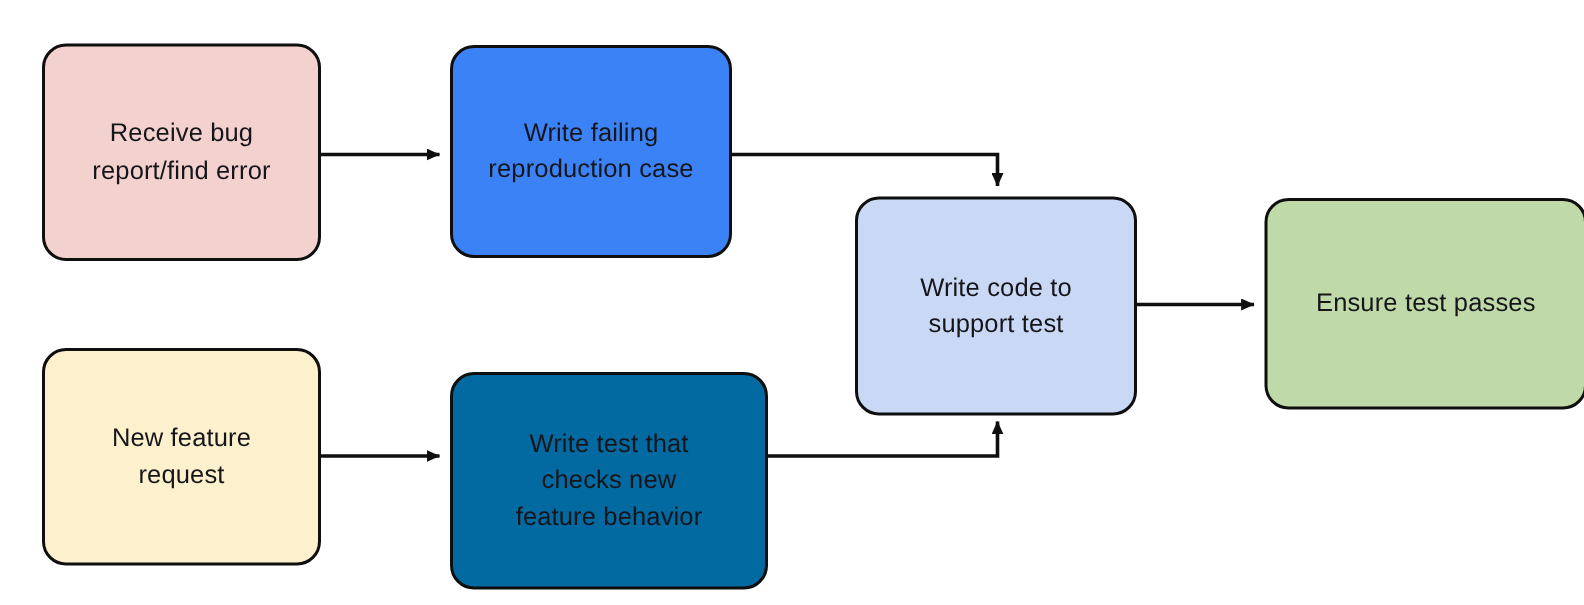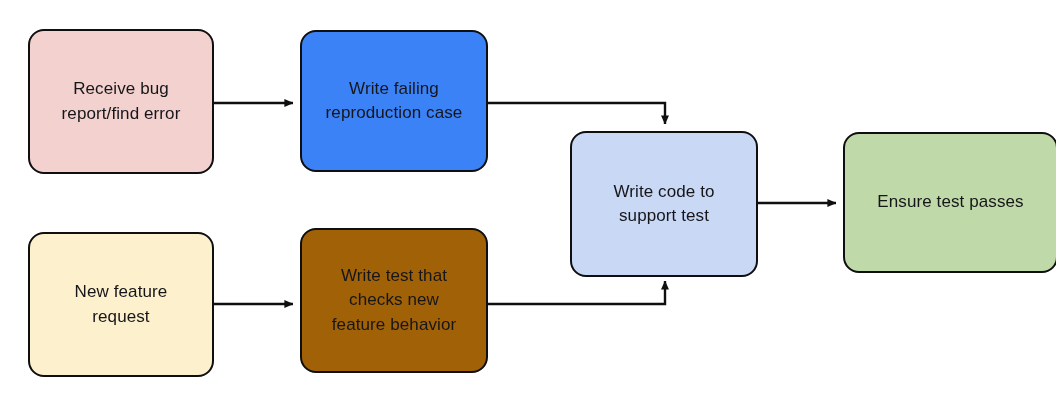--- a/index.html
+++ b/index.html
@@ -39,21 +39,21 @@
     font-size: 17px;
     line-height: 1.42;
     color: #16161a;
     letter-spacing: 0.1px;
     padding: 0 10px;
     white-space: pre-line;
   }
   #node-bug-report   { left: 28px;  top: 29px;  width: 186px; height: 145px; background: #f2d1ce; }
   #node-write-failing{ left: 300px; top: 30px;  width: 188px; height: 142px; background: #3b82f6; }
   #node-new-feature  { left: 28px;  top: 232px; width: 186px; height: 145px; background: #fcf0cd; }
-  #node-write-test   { left: 300px; top: 228px; width: 188px; height: 145px; background: #a16207; }
+  #node-write-test   { left: 300px; top: 248px; width: 212px; height: 145px; background: #0369a1; }
   #node-write-code   { left: 570px; top: 131px; width: 188px; height: 146px; background: #c8d8f5; }
   #node-ensure-pass  { left: 843px; top: 132px; width: 215px; height: 141px; background: #bfdaa8; }
 </style>
 </head>
 <body>
 
 <div id="canvas">
 
   <svg id="edges" viewBox="0 0 1056 403" width="1056" height="403" xmlns="http://www.w3.org/2000/svg">
     <defs>

